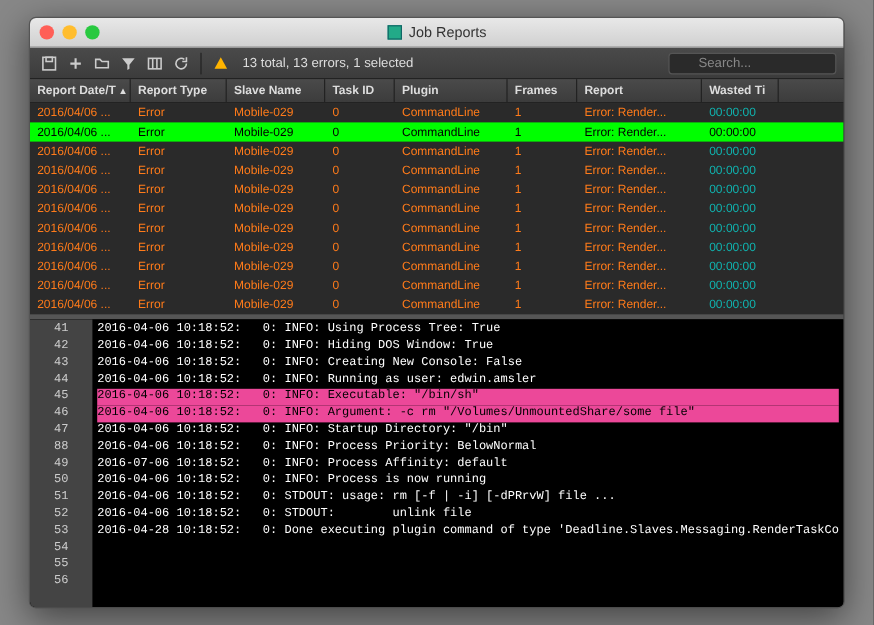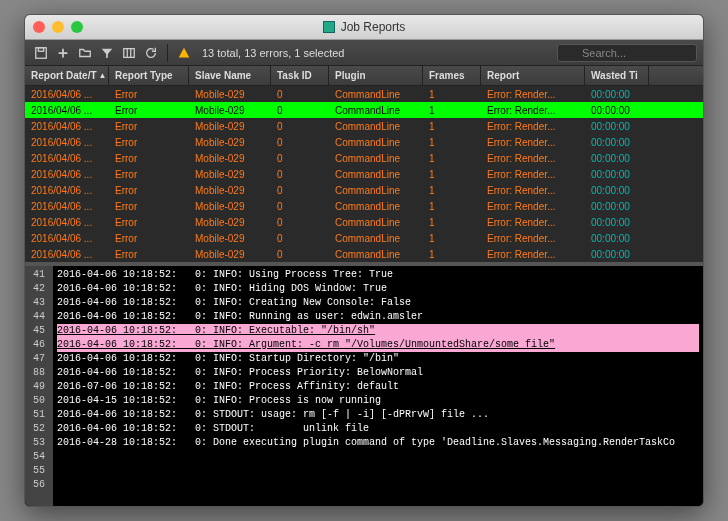--- a/index.html
+++ b/index.html
@@ -33,24 +33,24 @@
 .col-wasted { width: 64px; }
 .table-body { background: #2a2a2a; }
 .row { display: flex; height: 16px; align-items: center; font-size: 10px; color: #ff7b1a; }
 .row.selected { background: #00ff00; color: #000; }
 .row.selected .orange, .row.selected .teal { color: #000; }
 .row > div { padding: 0 6px; overflow: hidden; white-space: nowrap; text-overflow: ellipsis; }
 .orange { color: #ff7b1a; }
 .teal { color: #0fb4b0; }
 .splitter { height: 4px; background: #555; cursor: row-resize; }
 .log-panel { background: #000; height: 240px; overflow: auto; font-family: "Menlo","Courier New",monospace; font-size: 10px; color: #fff; display: flex; }
-.gutter { background: #444; color: #ccc; padding: 2px 8px; text-align: right; user-select: none; font-size: 10px; line-height: 14px; }
+.gutter { background: #444; color: #ccc; padding: 2px 20px; text-align: right; user-select: none; font-size: 10px; line-height: 14px; }
 .log-lines { padding: 2px 4px; flex: 1; }
 .log-line { white-space: pre; line-height: 14px; height: 14px; }
-.log-line.hl { background: #f9a8d4; color: #000; text-decoration: underline; }
+.log-line.hl { background: #ec4899; color: #000; }
 .sort-arrow { margin-left: 2px; font-size: 8px; }
 </style>
 </head>
 <body>
 
 <div class="window">
 
   <div class="titlebar">
     <div class="traffic">
       <span class="tl-close"></span>
@@ -261,21 +261,21 @@
     <div class="log-lines" id="log-lines">
         <div class="log-line">2016-04-06 10:18:52:   0: INFO: Using Process Tree: True</div>
         <div class="log-line">2016-04-06 10:18:52:   0: INFO: Hiding DOS Window: True</div>
         <div class="log-line">2016-04-06 10:18:52:   0: INFO: Creating New Console: False</div>
         <div class="log-line">2016-04-06 10:18:52:   0: INFO: Running as user: edwin.amsler</div>
         <div class="log-line hl">2016-04-06 10:18:52:   0: INFO: Executable: "/bin/sh"</div>
         <div class="log-line hl">2016-04-06 10:18:52:   0: INFO: Argument: -c rm "/Volumes/UnmountedShare/some file"</div>
         <div class="log-line">2016-04-06 10:18:52:   0: INFO: Startup Directory: "/bin"</div>
         <div class="log-line">2016-04-06 10:18:52:   0: INFO: Process Priority: BelowNormal</div>
         <div class="log-line">2016-07-06 10:18:52:   0: INFO: Process Affinity: default</div>
-        <div class="log-line">2016-04-15 10:18:52:   0: INFO: Process is now running</div>
+        <div class="log-line">2016-04-06 10:18:52:   0: INFO: Process is now running</div>
         <div class="log-line">2016-04-06 10:18:52:   0: STDOUT: usage: rm [-f | -i] [-dPRrvW] file ...</div>
         <div class="log-line">2016-04-06 10:18:52:   0: STDOUT:        unlink file</div>
         <div class="log-line">2016-04-28 10:18:52:   0: Done executing plugin command of type 'Deadline.Slaves.Messaging.RenderTaskCo</div>
         <div class="log-line"></div>
         <div class="log-line"></div>
       </div>
   </div>
 
 </div>
 

